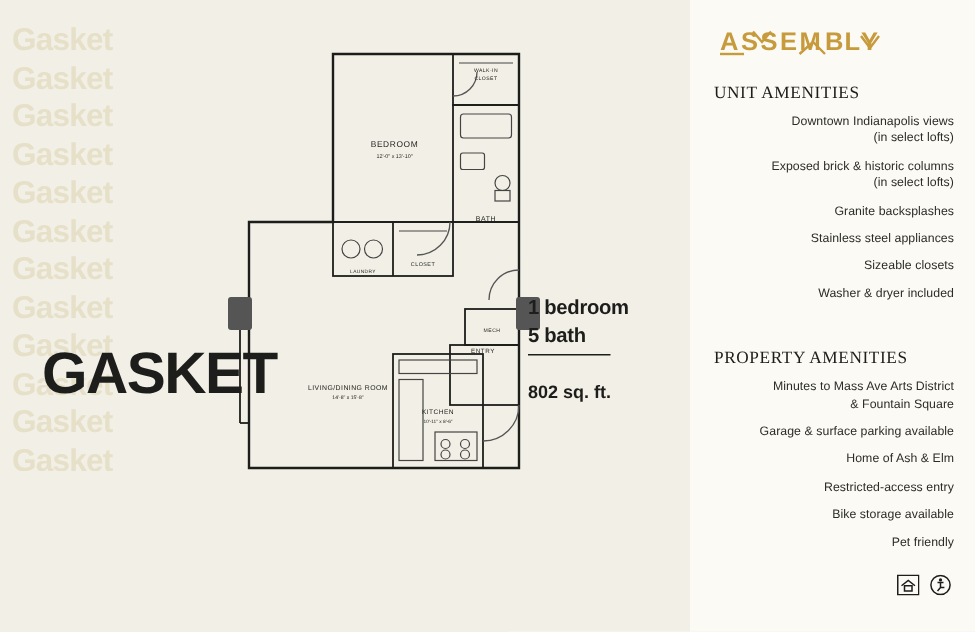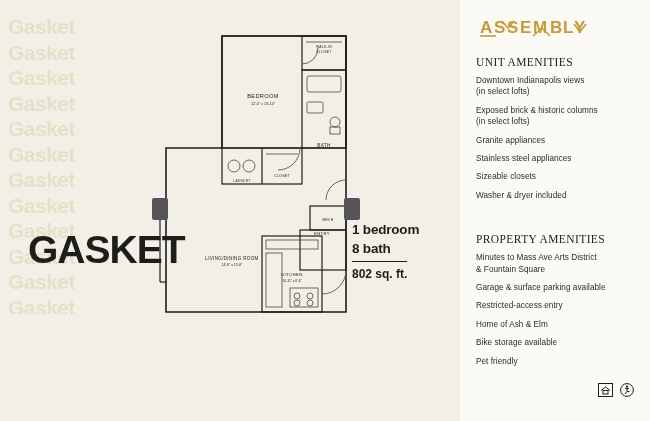--- a/index.html
+++ b/index.html
@@ -51,34 +51,34 @@
     bottom: 42px;
     font-family: "Liberation Sans", sans-serif;
     font-weight: bold;
     font-size: 39px;
     letter-spacing: -1px;
     color: #1d1d1b;
   }
   .unit-summary {
     position: absolute;
     left: 352px;
-    bottom: 31px;
+    bottom: 44px;
     color: #1d1d1b;
   }
   .unit-summary .line {
     font-weight: bold;
     font-size: 13.5px;
     line-height: 19px;
     letter-spacing: -0.2px;
   }
   .unit-summary .sqft {
     font-weight: bold;
     font-size: 12px;
     line-height: 18px;
-    padding-top: 3px;
+    padding-top: 15px;
     margin-top: 3px;
     border-top: 1.5px solid #1d1d1b;
     display: inline-block;
   }
   
   .plan {
     position: absolute;
     left: 150px;
     top: 30px;
     width: 280px;
@@ -113,20 +113,21 @@
     list-style: none;
     margin: 0;
     padding: 0;
   }
   ul.amen li {
     font-size: 8.2px;
     line-height: 11.4px;
     color: #2b2b28;
     margin-bottom: 7px;
     letter-spacing: 0.05px;
+    text-align: right;
   }
   .fair-icons {
     position: absolute;
     right: 16px;
     bottom: 24px;
     display: flex;
     gap: 7px;
     align-items: center;
   }
   .fair-icons svg { display: block; }
@@ -240,21 +241,21 @@
           <text x="142" y="246" font-size="4.4" letter-spacing="0.3">KITCHEN</text>
           <text x="142" y="252" font-size="3.2">10'-11" x 8'-6"</text>
         </g>
       </svg>
     </div>
 
     <div class="brand-big">GASKET</div>
 
     <div class="unit-summary">
       <div class="line">1 bedroom</div>
-      <div class="line">8 bath</div>
+      <div class="line">5 bath</div>
       <div class="sqft">802 sq. ft.</div>
     </div>
   </div>
 
   <div class="right">
 
     <div class="logo">
       <svg width="130" height="26" viewBox="0 0 130 26" xmlns="http://www.w3.org/2000/svg">
         <g fill="#c79a3c" font-family="Liberation Sans, sans-serif" font-size="17" font-weight="bold" letter-spacing="1.4">
           <text x="2" y="17">A</text>
@@ -272,32 +273,32 @@
           <path d="M55 20 L64 12 L72 20"></path>
           <path d="M96 8 L102 16 L108 8"></path>
         </g>
       </svg>
     </div>
 
     <div class="sec-title">UNIT AMENITIES</div>
     <ul class="amen">
       <li>Downtown Indianapolis views<br>(in select lofts)</li>
       <li>Exposed brick &amp; historic columns<br>(in select lofts)</li>
-      <li>Granite appliances</li>
+      <li>Granite backsplashes</li>
       <li>Stainless steel appliances</li>
       <li>Sizeable closets</li>
       <li>Washer &amp; dryer included</li>
     </ul>
 
     <div class="sec-title second">PROPERTY AMENITIES</div>
     <ul class="amen">
       <li>Minutes to Mass Ave Arts District<br>&amp; Fountain Square</li>
       <li>Garage &amp; surface parking available</li>
+      <li>Home of Ash &amp; Elm</li>
       <li>Restricted-access entry</li>
-      <li>Home of Ash &amp; Elm</li>
       <li>Bike storage available</li>
       <li>Pet friendly</li>
     </ul>
 
     <div class="fair-icons">
       <span>
         <svg width="15" height="14" viewBox="0 0 15 14" xmlns="http://www.w3.org/2000/svg">
           <rect x="0.5" y="0.5" width="14" height="13" fill="none" stroke="#1d1d1b" stroke-width="1"></rect>
           <path d="M3 7.5 L7.5 4 L12 7.5" fill="none" stroke="#1d1d1b" stroke-width="1"></path>
           <rect x="5" y="7.5" width="5" height="3.5" fill="none" stroke="#1d1d1b" stroke-width="1"></rect>

